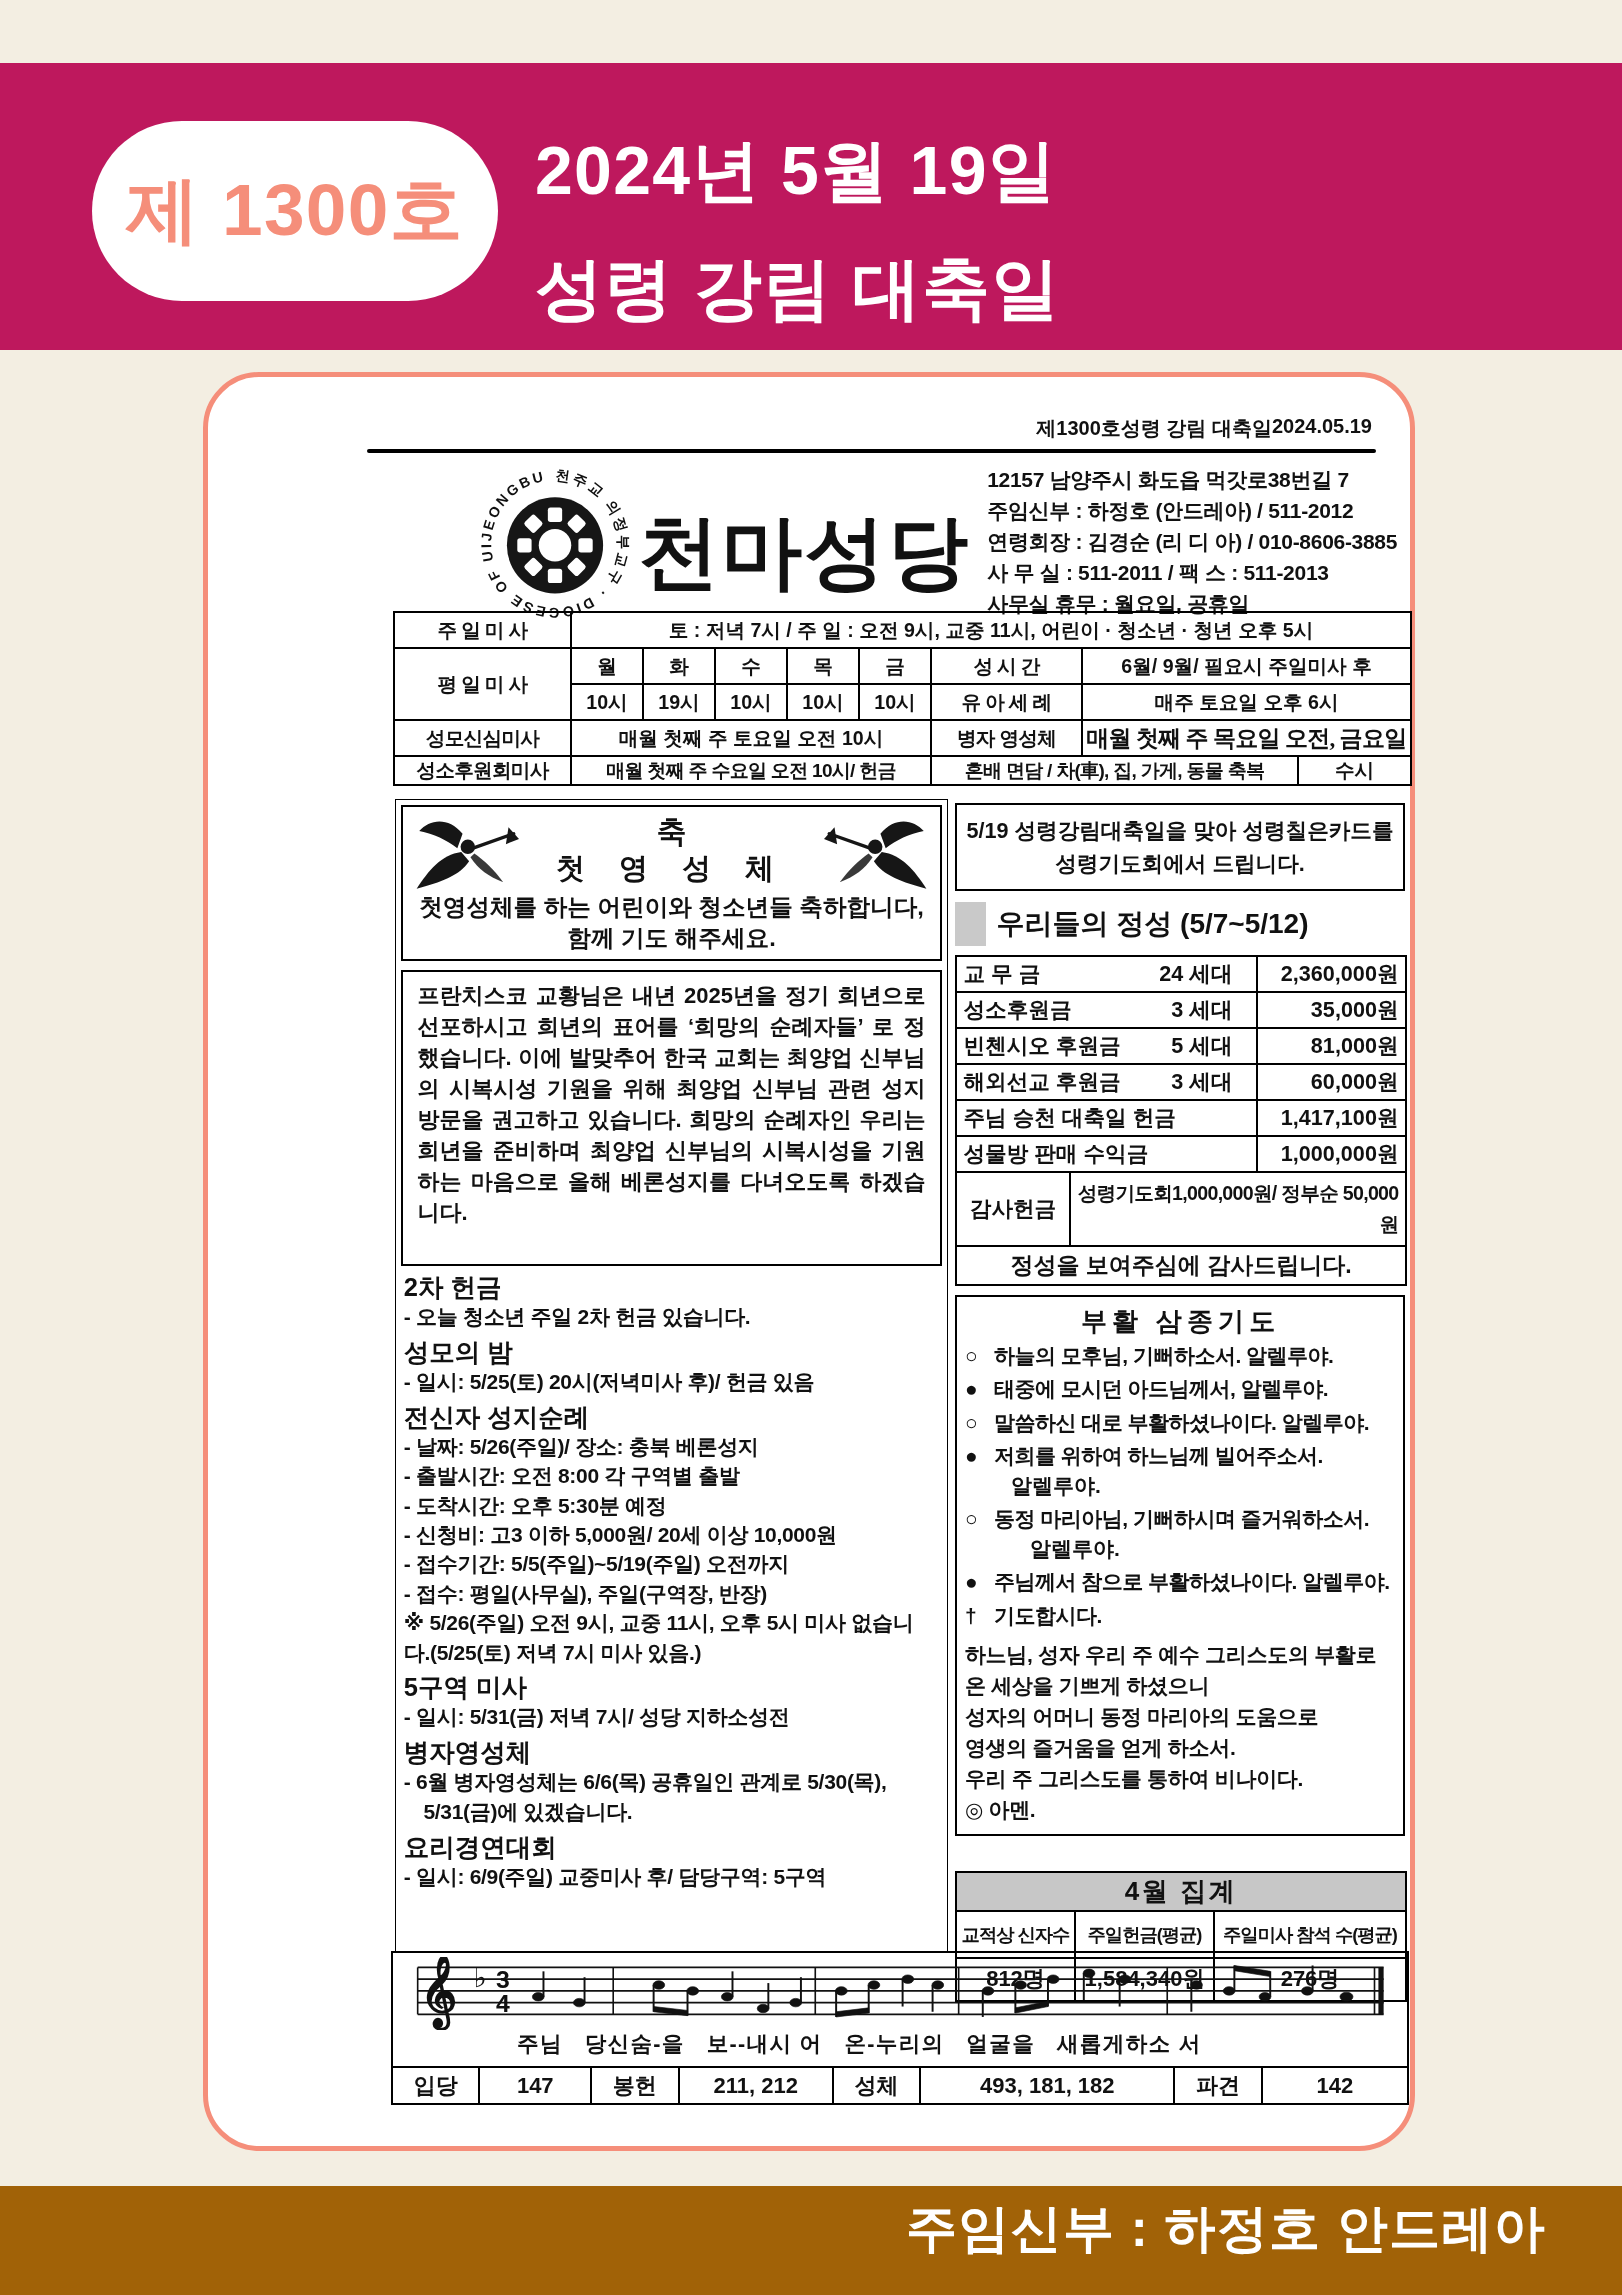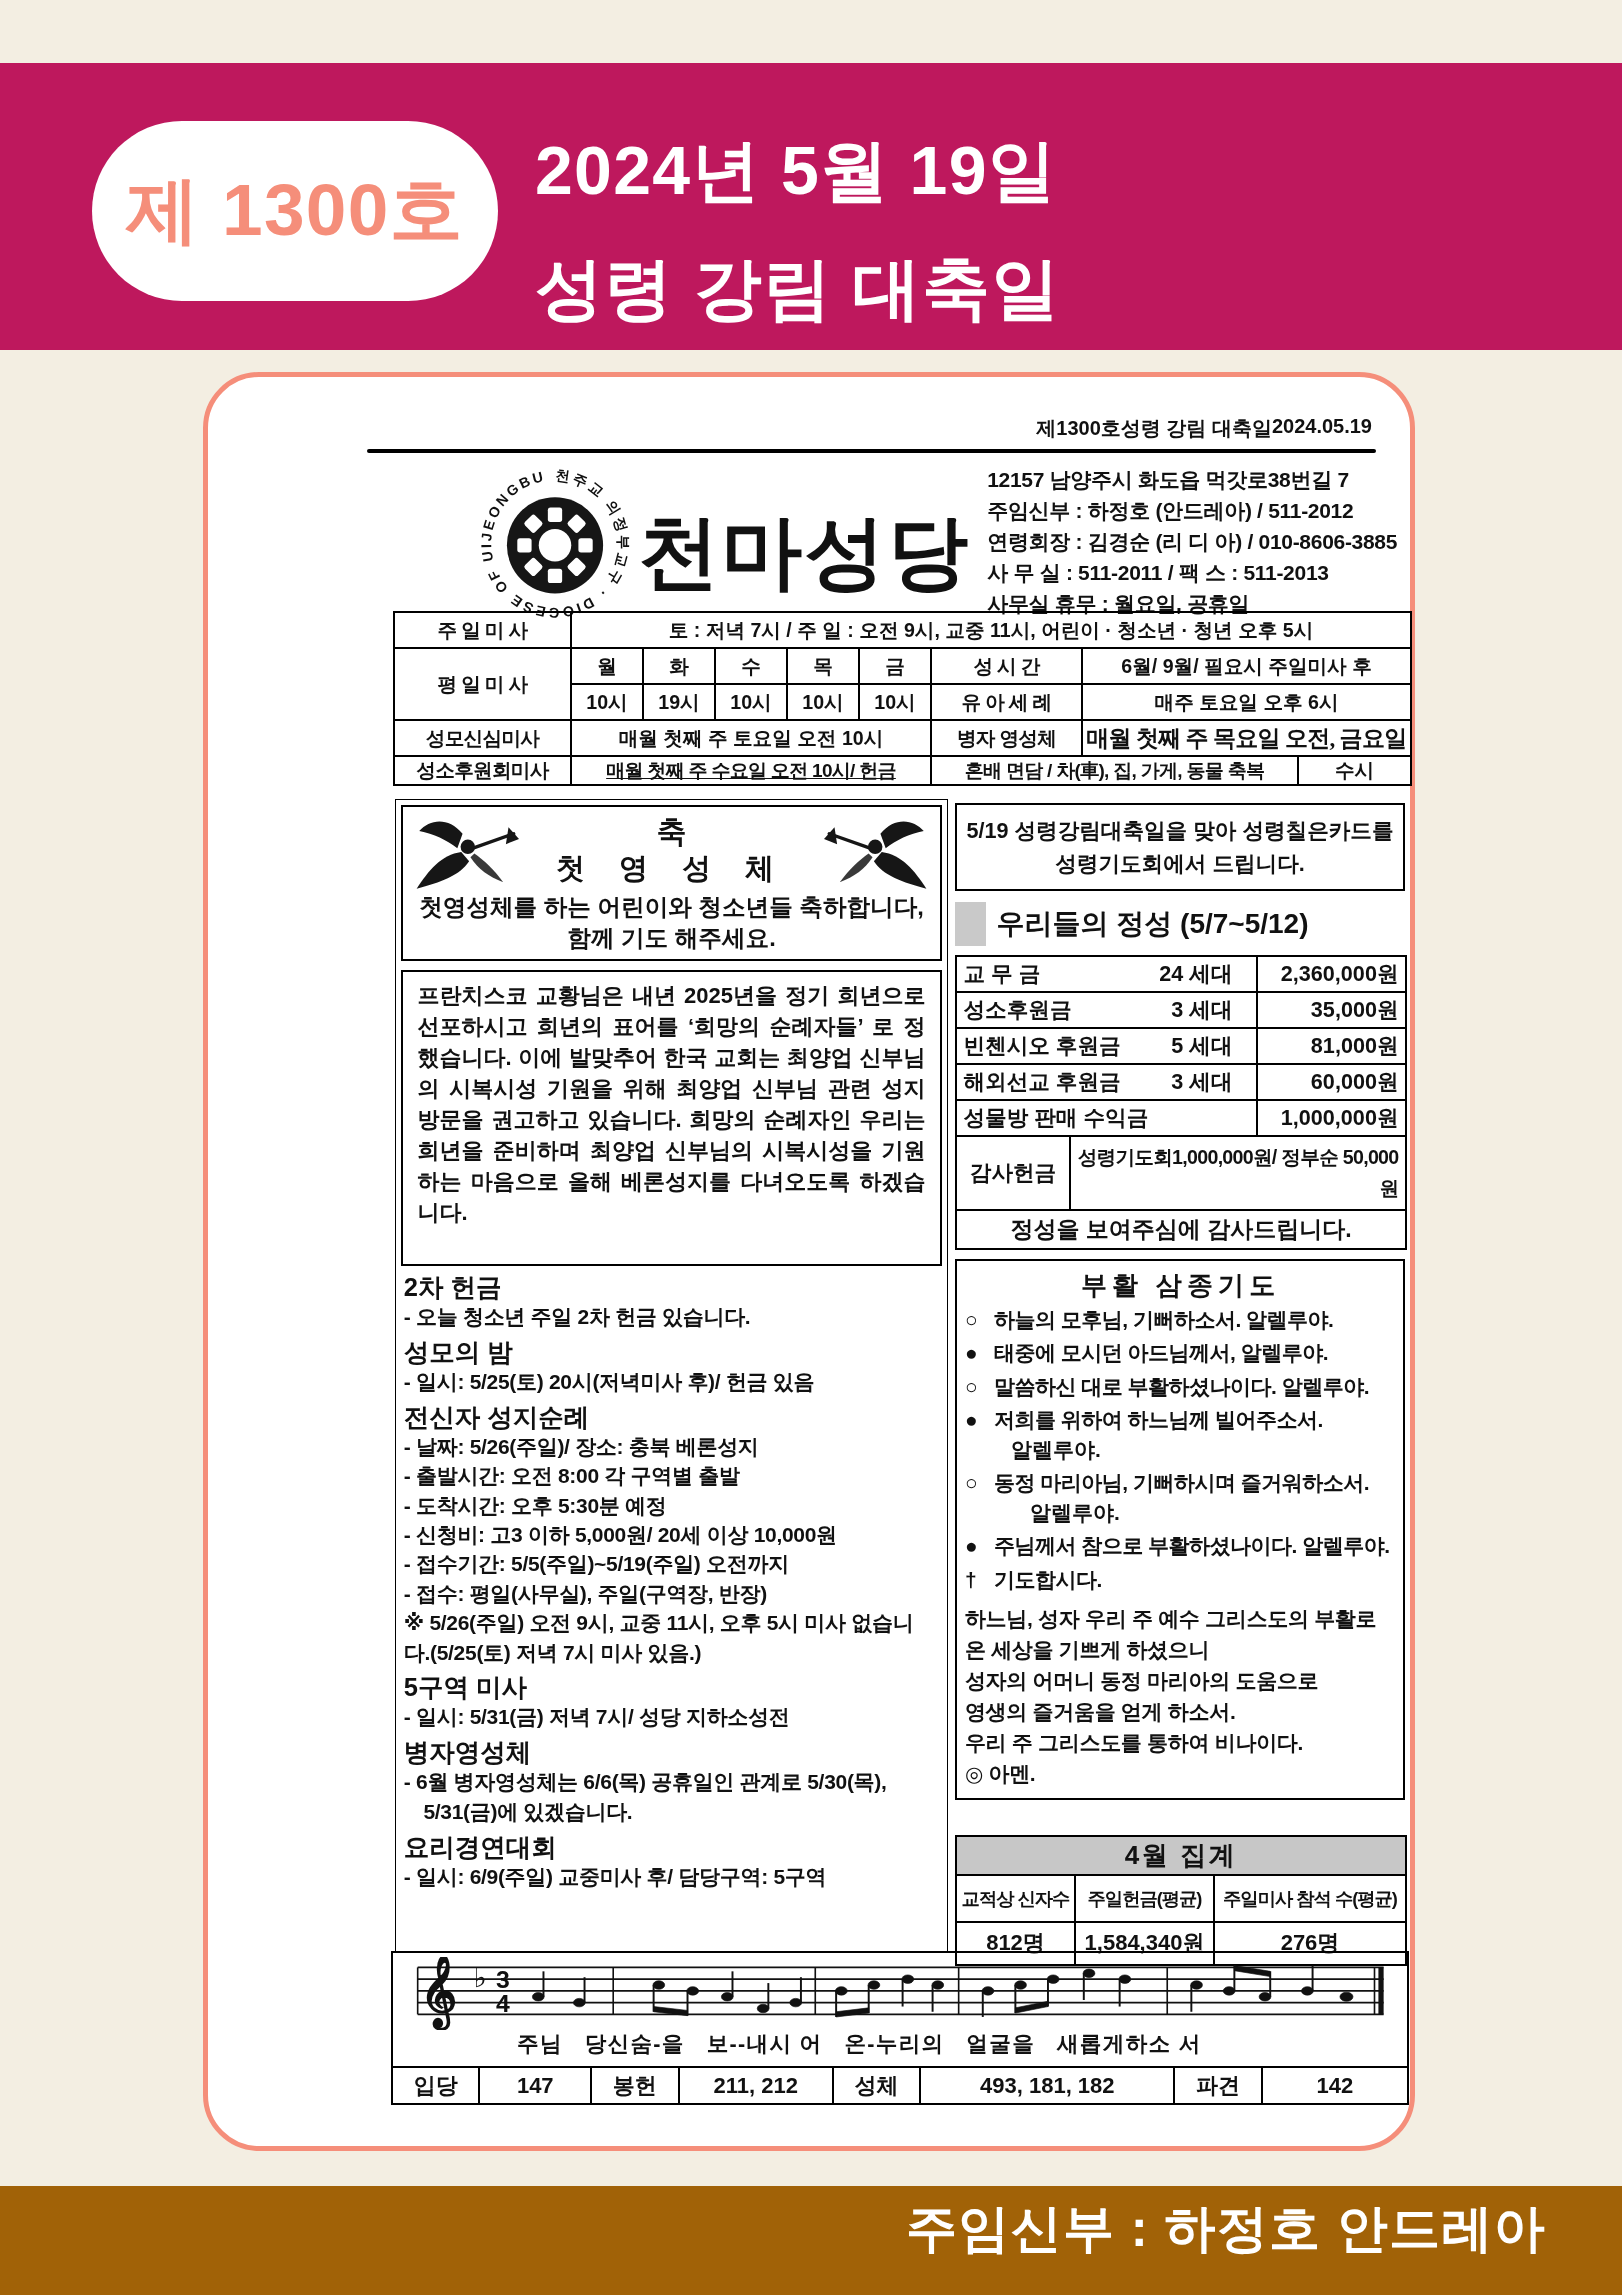--- a/index.html
+++ b/index.html
@@ -207,21 +207,21 @@
           <td colspan="2">매주 토요일 오후 6시</td>
         </tr>
         <tr>
           <td class="sq">성모신심미사</td>
           <td colspan="5">매월 첫째 주 토요일 오전 10시</td>
           <td class="sq">병자 영성체</td>
           <td colspan="2" style="font-size:23px;letter-spacing:-0.7px;font-family:Liberation Serif, serif;">매월 첫째 주 목요일 오전, 금요일 오후</td>
         </tr>
         <tr class="r5">
           <td class="sq">성소후원회미사</td>
-          <td colspan="5" style="font-size:19px;letter-spacing:-0.7px;text-decoration:underline;">매월 첫째 주 수요일 오전 10시/ 헌금</td>
+          <td colspan="5" style="font-size:19px;letter-spacing:-0.7px;">매월 첫째 주 수요일 오전 10시/ 헌금</td>
           <td colspan="2" style="font-size:19px;letter-spacing:-0.7px;">혼배 면담 / 차(車), 집, 가게, 동물 축복</td>
           <td>수시</td>
         </tr>
       </tbody>
         </table>
 
       <div class="left-col">
 
         <div class="box celebrate">
           <svg class="angel a-left" viewBox="0 0 172 128">
@@ -325,20 +325,24 @@
             <td class="oamt">81,000원</td>
           </tr>
           <tr>
             <td>
               <div class="oitem">
                 <span>해외선교 후원금</span>
                 <span class="hh">3 세대</span>
               </div>
             </td>
             <td class="oamt">60,000원</td>
+          </tr>
+          <tr>
+            <td>주님 승천 대축일 헌금</td>
+            <td class="oamt">1,417,100원</td>
           </tr>
           <tr>
             <td>성물방 판매 수익금</td>
             <td class="oamt">1,000,000원</td>
           </tr>
           <tr>
             <td colspan="2" class="gcell">
               <div class="gwrap">
                 <div class="glabel">감사헌금</div>
                 <div class="gtext">

